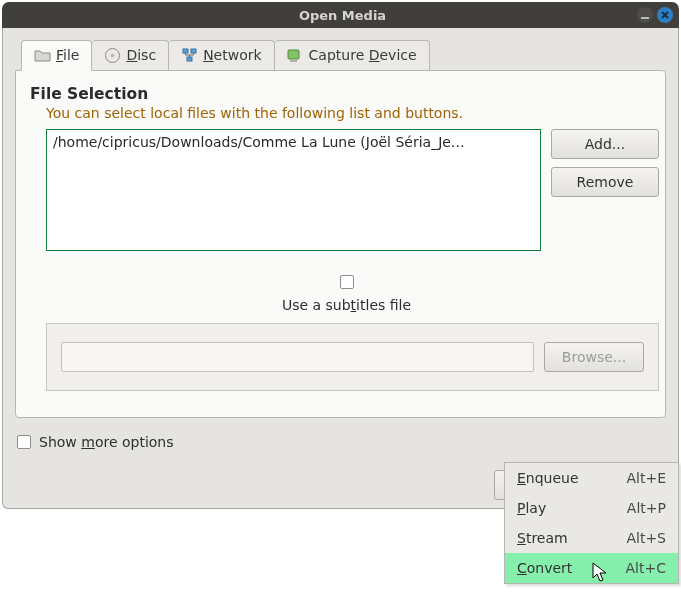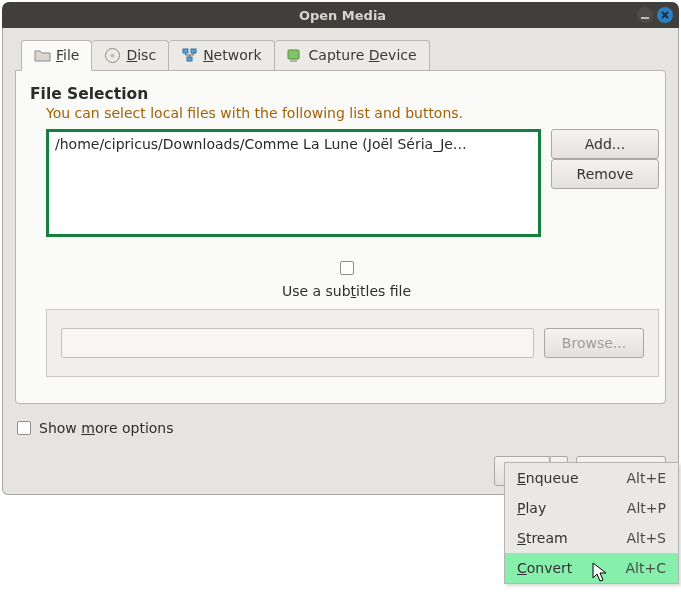--- a/index.html
+++ b/index.html
@@ -94,31 +94,31 @@
     color: #2b2b2b;
   }
   .subtext {
     margin: 0 0 8px 16px;
     font-size: 14px;
     color: #a16207;
   }
   .file-row { display: flex; gap: 10px; margin-left: 16px;}
   .file-list {
     flex: 1;
-    height: 108px;
+    height: 122px;
     background: #ffffff;
-    border: 3px solid #15803d;
+    border: 1px solid #15803d;
     padding: 4px 6px;
     overflow: hidden;
     white-space: nowrap;
     text-overflow: ellipsis;
     font-size: 14px;
     color: #2a2a2a;
   }
-  .side-btns { display: flex; flex-direction: column; width: 108px;}
+  .side-btns { display: flex; flex-direction: column; gap: 8px; width: 108px;}
   .btn {
     height: 30px;
     background: linear-gradient(#f4f3f0, #e2e1dd);
     border: 1px solid #a9a8a4;
     border-radius: 3px;
     font-size: 14px;
     color: #333;
     padding: 0 8px;
     display: inline-flex; align-items: center; justify-content: center;
     cursor: default;

